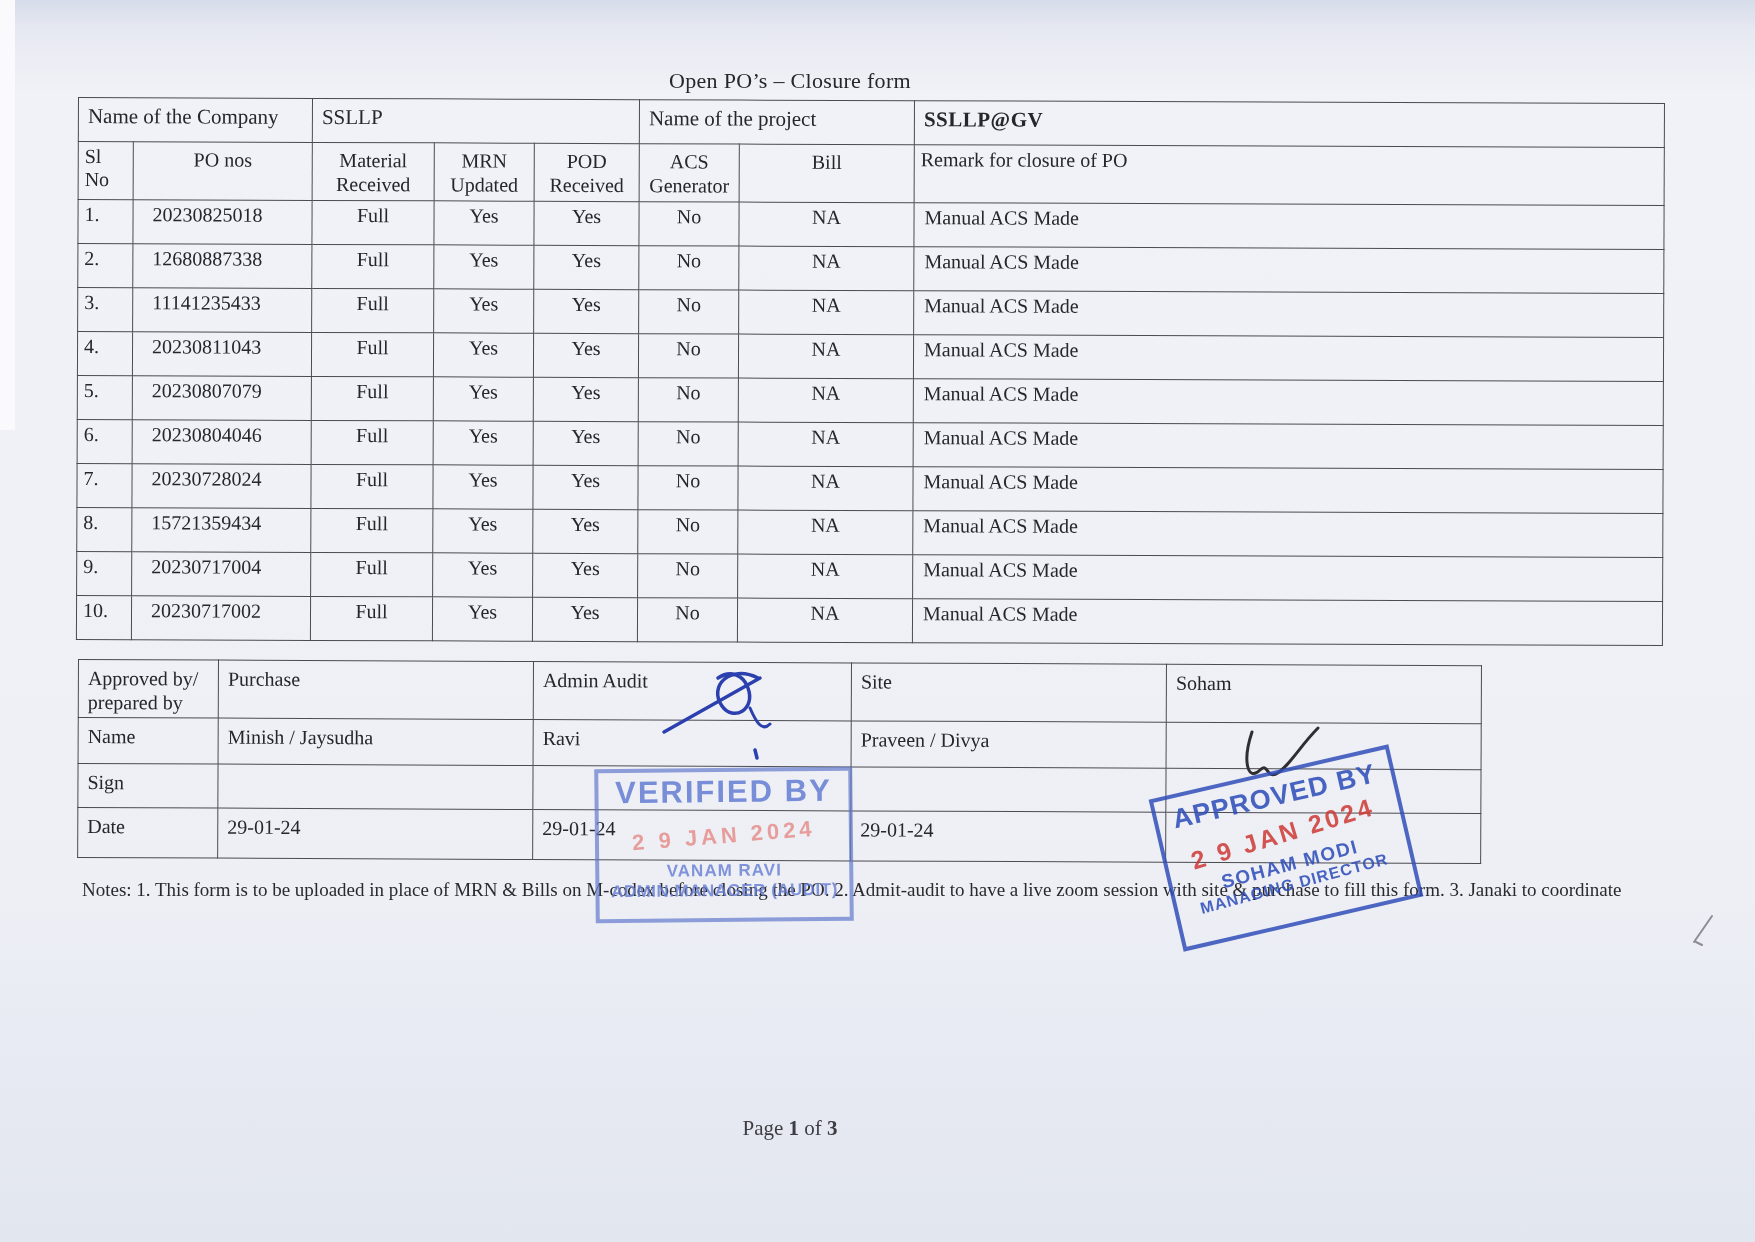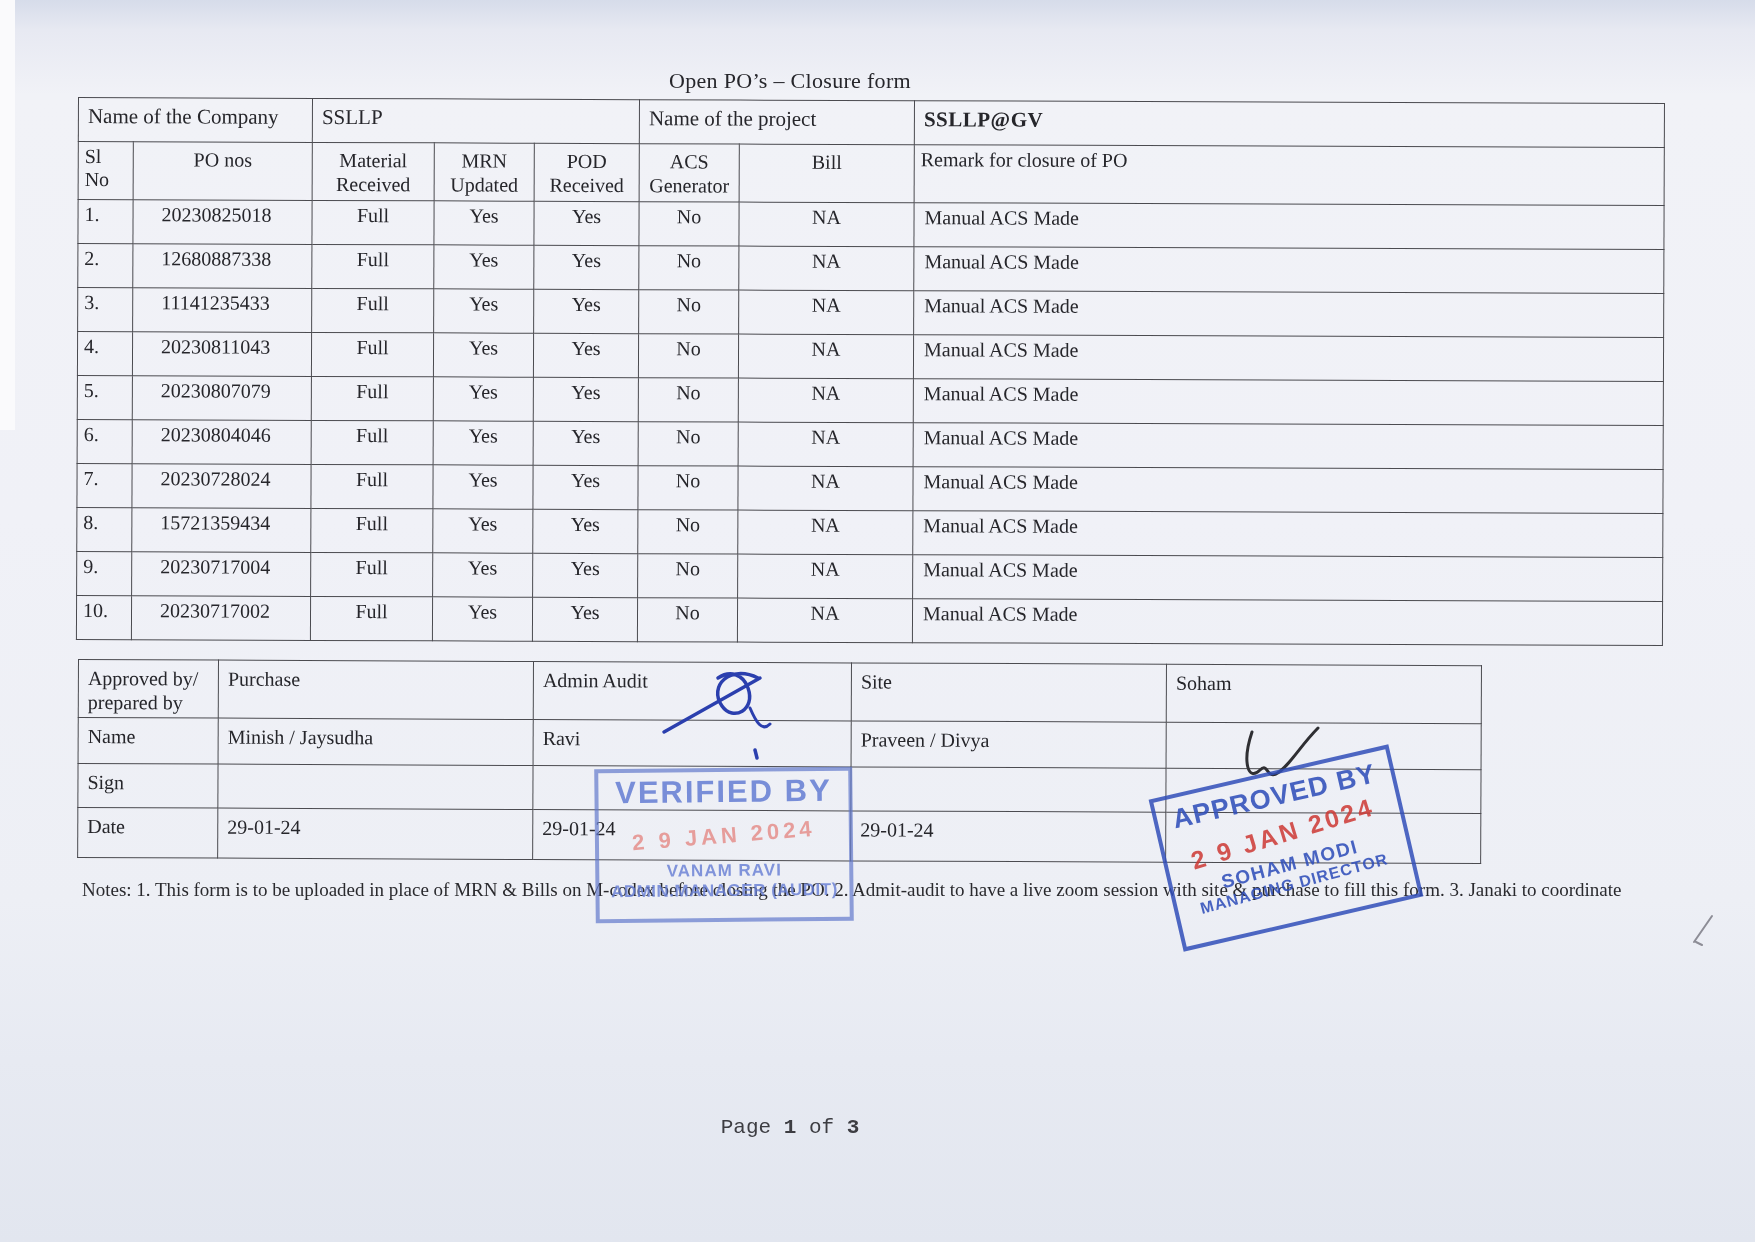--- a/index.html
+++ b/index.html
@@ -15,31 +15,31 @@
 
   table { border-collapse:collapse; table-layout:fixed; }
   td, th { border:1.6px solid #4b4b50; vertical-align:top; font-weight:normal; text-align:left;
            padding:3px 6px; font-size:20px; overflow:hidden; }
 
   .t1 { position:absolute; left:78px; top:97px; width:1586px; transform:rotate(0.22deg); transform-origin:0 0; }
   .t1 .hdr1 td { font-size:21px; padding-left:9px; padding-top:6px; }
   .t1 .proj-val { font-size:24px; font-weight:bold; letter-spacing:0.5px; }
   .ch { text-align:center; line-height:1.2; padding-top:5px; }
   .c  { text-align:center; }
-  .po { padding-left:28px; }
+  .po { padding-left:19px; }
   .rk { padding-left:10px; }
 
   .t2 { position:absolute; left:78px; top:659px; width:1403px; transform:rotate(0.25deg); transform-origin:0 0; }
   .t2 td { font-size:20px; padding-left:9px; padding-top:6px; line-height:1.2; }
 
   .notes { position:absolute; left:82px; top:876px; width:1620px; font-size:19px; line-height:1.45; color:#2a2a2e; }
   .notes div { white-space:nowrap; }
 
   .footer { position:absolute; top:1116px; left:0; width:1580px; text-align:center;
-            font-family:Liberation Mono, monospace; font-size:21px; color:#3d3d42; }
+            font-family:Liberation Serif, serif; font-size:21px; color:#3d3d42; }
   .footer b { font-weight:bold; }
 
   .stamp { position:absolute; text-align:center; font-family:"Liberation Sans", sans-serif; }
   .stamp-verified {
     left:595px; top:768px; width:250px; height:146px;
     border:4px solid rgba(98,121,204,0.70); transform:rotate(-0.6deg);
   }
   .stamp-verified .s-title { margin-top:2px; font-size:31px; font-weight:bold; letter-spacing:2px;
       color:rgba(104,127,212,0.88); white-space:nowrap; }
   .stamp-verified .s-date { margin-top:13px; font-size:22px; font-weight:bold; letter-spacing:4px;

